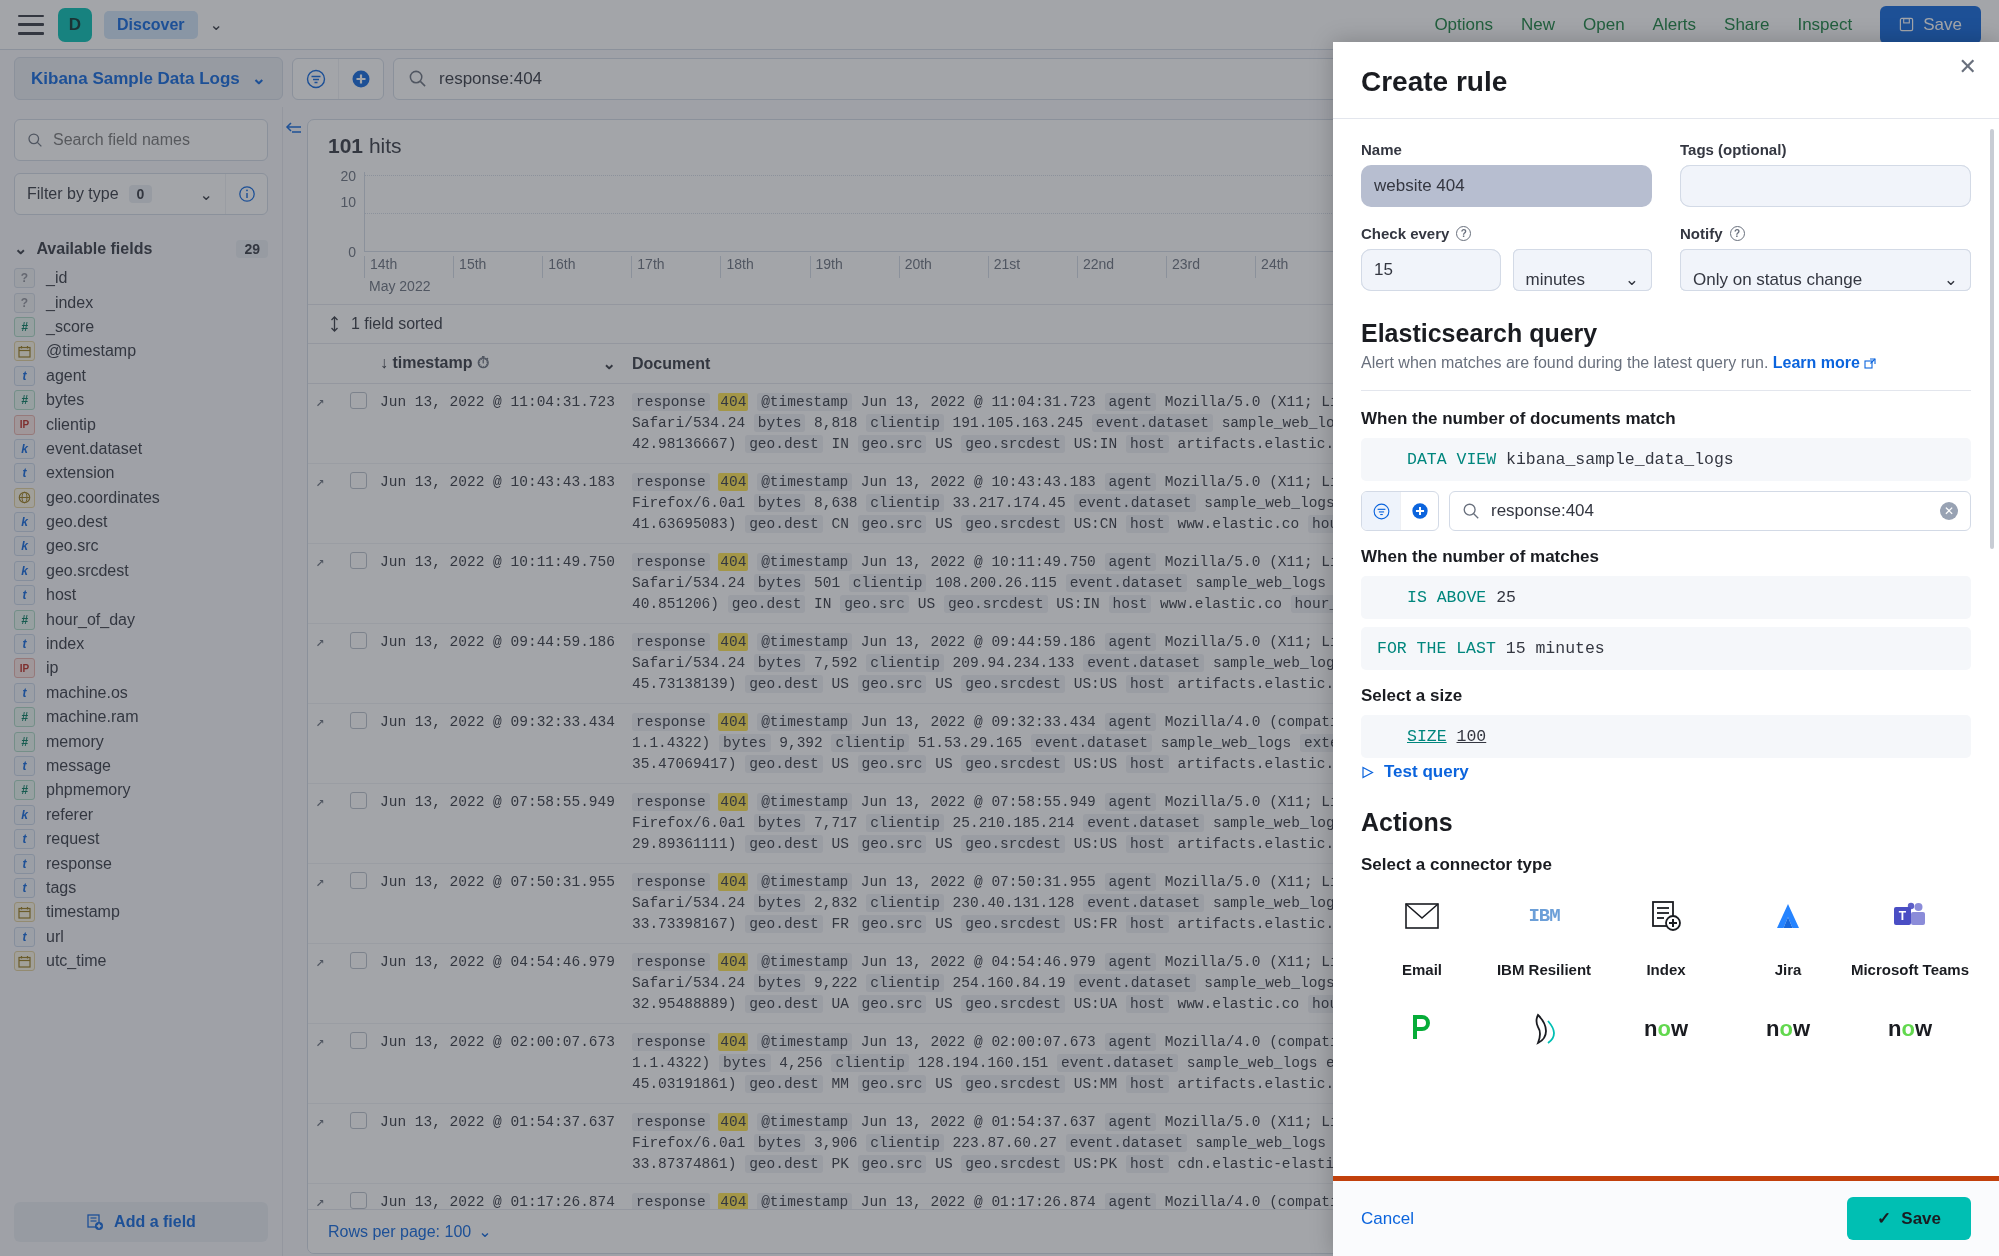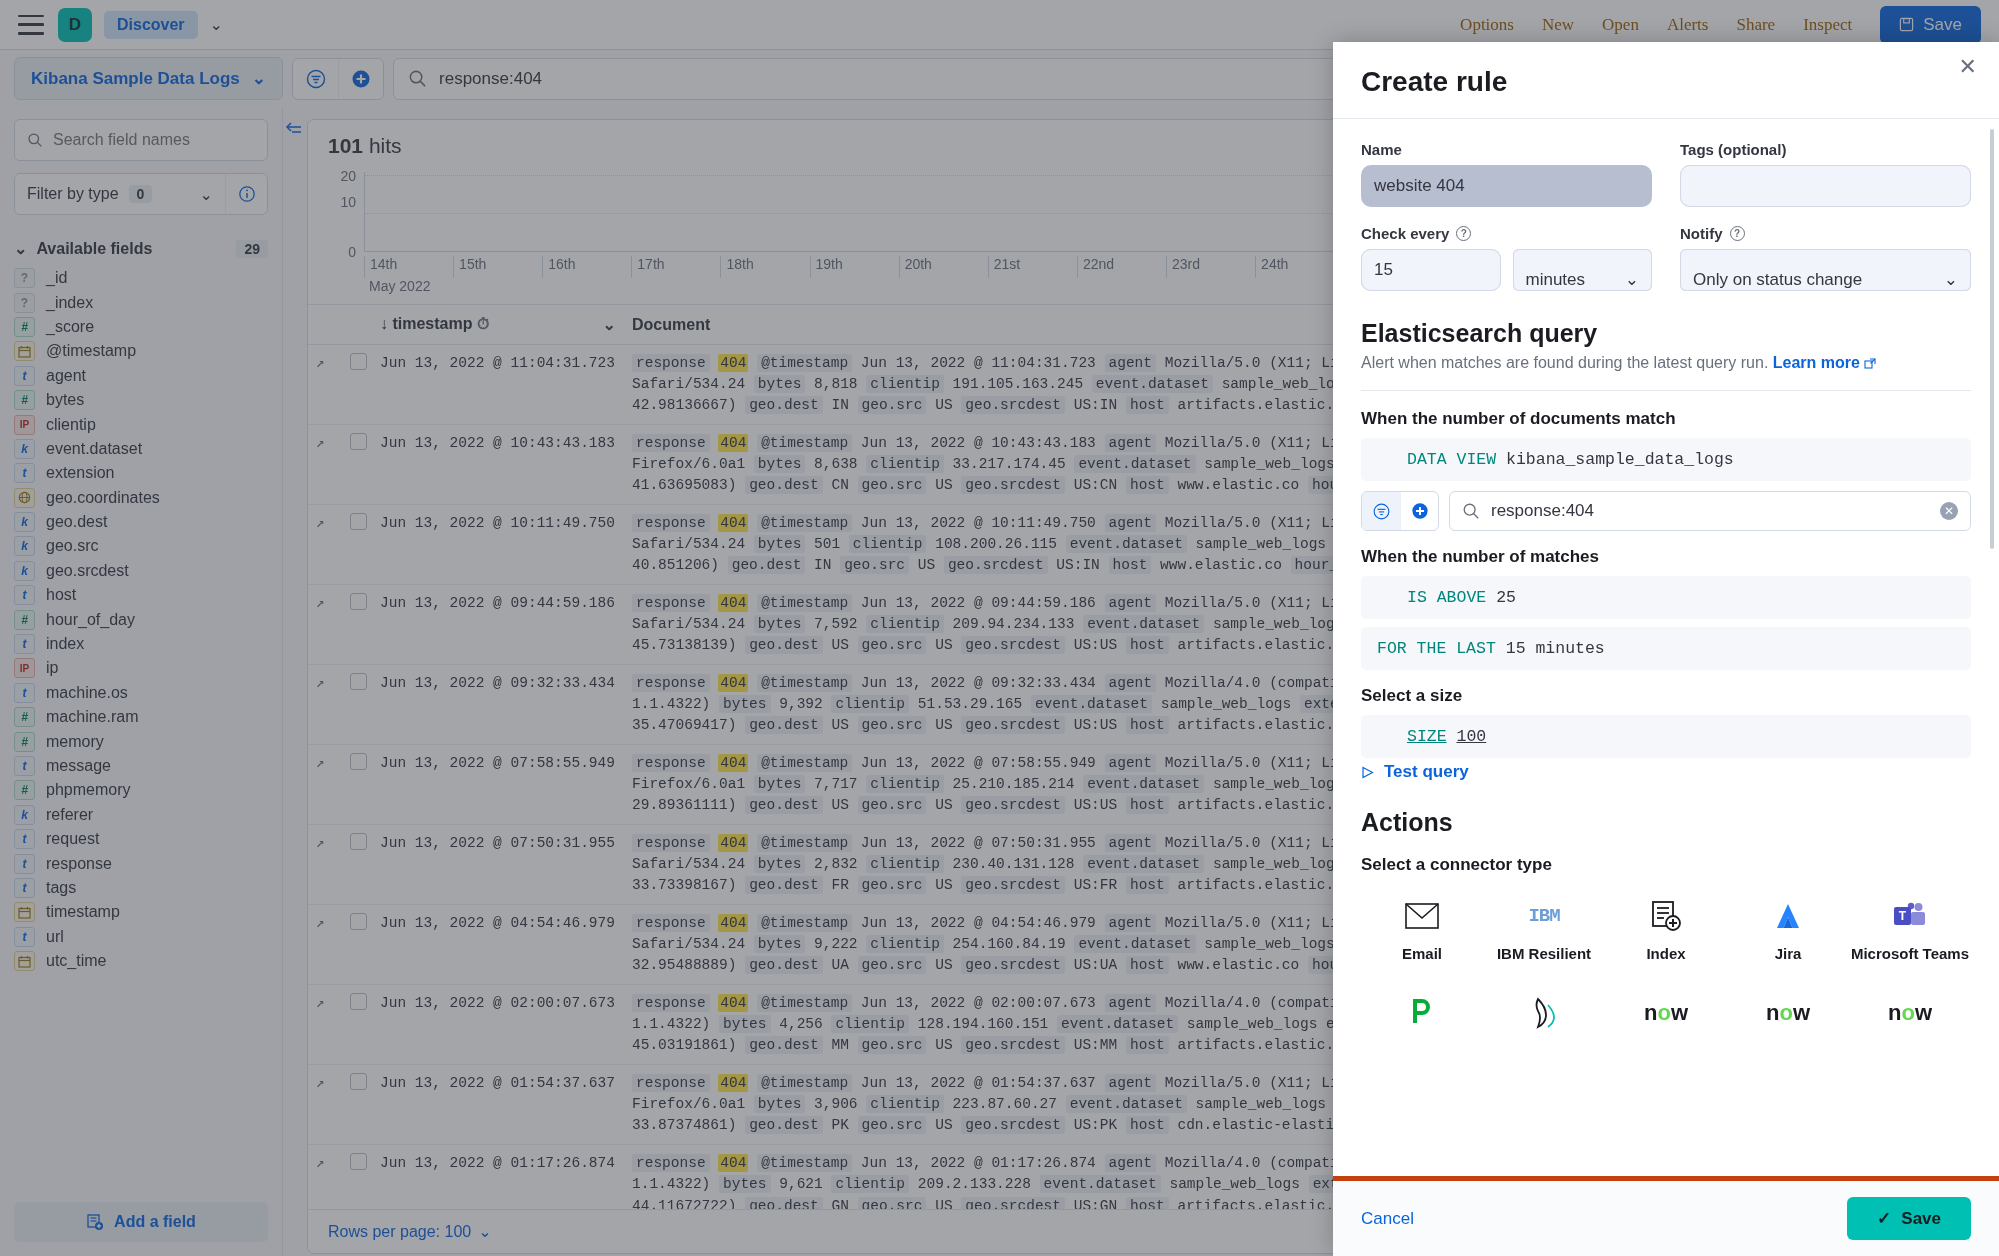--- a/index.html
+++ b/index.html
@@ -26,23 +26,22 @@
     color: #07302b; font-weight: bold; font-size: 17px;
     display: flex; align-items: center; justify-content: center; margin-right: 12px;
   }
   .crumb-pill {
     background: #cfe3f7; color: #0b64dd; font-weight: bold; font-size: 16px;
     padding: 5px 13px; border-radius: 5px;
   }
   .crumb-chevron { margin-left: 12px; color: #343741; font-size: 16px; }
   .topbar-spacer { flex: 1; }
   .top-link {
-    color: #a16207; font-size: 17px; margin-right: 28px; cursor: pointer;
+    color: #15803d; font-size: 17px; margin-right: 28px; cursor: pointer;
     white-space: nowrap;
-    font-family: Liberation Serif, serif;
   }
   .save-btn-top {
     background: #0b64dd; color: #fff; border: none; border-radius: 6px;
     padding: 9px 19px; font-size: 17px; font-family: inherit;
     display: flex; align-items: center; gap: 9px; cursor: pointer;
   }
 
   
   .querybar {
     position: absolute; top: 50px; left: 0; width: 1999px; height: 57px;
@@ -265,21 +264,21 @@
     border: 1px solid #d3dae6; border-radius: 6px; display: flex; align-items: center;
     padding: 0 12px; gap: 11px; font-size: 17px;
   }
   .qinput .clr { margin-left: auto; width: 18px; height: 18px; border-radius: 50%;
     background: #98a2b3; color: #fff; font-size: 12px; display: flex;
     align-items: center; justify-content: center; cursor: pointer; }
   .testq { color: #0b64dd; font-weight: bold; font-size: 17px; margin-top: 4px;
     display: flex; align-items: center; gap: 10px; cursor: pointer; }
   .conn-grid { display: grid; grid-template-columns: repeat(5, 1fr); row-gap: 30px; margin-top: 22px; }
   .conn {
-    display: flex; flex-direction: column; align-items: center; gap: 10px; cursor: pointer;
+    display: flex; flex-direction: column; align-items: center; gap: 26px; cursor: pointer;
   }
   .conn .glyph { height: 38px; display: flex; align-items: center; justify-content: center; }
   .conn .cname { font-size: 15px; font-weight: bold; color: #1a1c21; text-align: center; line-height: 1.25; }
   .fly-foot {
     border-top: 5px solid #c2410c; background: #fafbfd; height: 80px;
     display: flex; align-items: center; padding: 0 28px;
   }
   .cancel-btn { color: #0b64dd; font-size: 17px; cursor: pointer; background: none; border: none; font-family: inherit; }
   .save-btn-fly {
     margin-left: auto; background: #00bfb3; color: #1a1c21; border: none;
@@ -586,20 +585,28 @@
             <div class="xtick">27th</div>
             <div class="xtick">28th</div>
             <div class="xtick">29th</div>
             <div class="xtick">30th</div>
             <div class="xtick">31st</div>
           </div>
         <div class="xmonth">May 2022</div>
       </div>
       <div class="timerange">May 14, 2022 @ 00:00:00.000 - Jun 13, 2022 @ 11:34:29.915 (interval</div>
 
+      <div class="sorted-row">
+        <svg width="13" height="16" viewBox="0 0 13 16">
+          <polyline points="6.5,1 6.5,15" stroke="#343741" stroke-width="1.3" fill="none"></polyline>
+          <polyline points="3.5,4 6.5,1 9.5,4" fill="none" stroke="#343741" stroke-width="1.3"></polyline>
+          <polyline points="3.5,12 6.5,15 9.5,12" fill="none" stroke="#343741" stroke-width="1.3"></polyline>
+        </svg>
+        <span>1 field sorted</span>
+      </div>
 
       <table class="docs">
         <thead>
           <tr>
             <th class="c-exp"></th>
             <th class="c-sel"></th>
             <th class="c-ts">
               <span class="sort-arrow">↓</span>
               <span>timestamp</span>
               <span class="clock-i">⏱</span>

